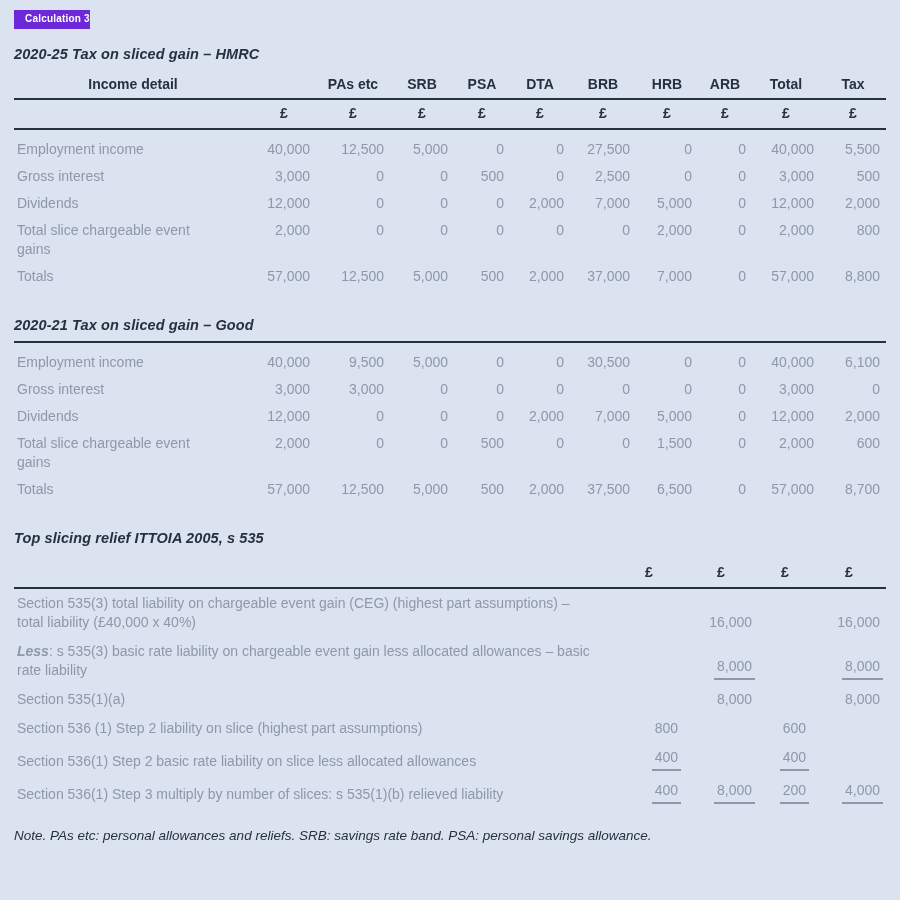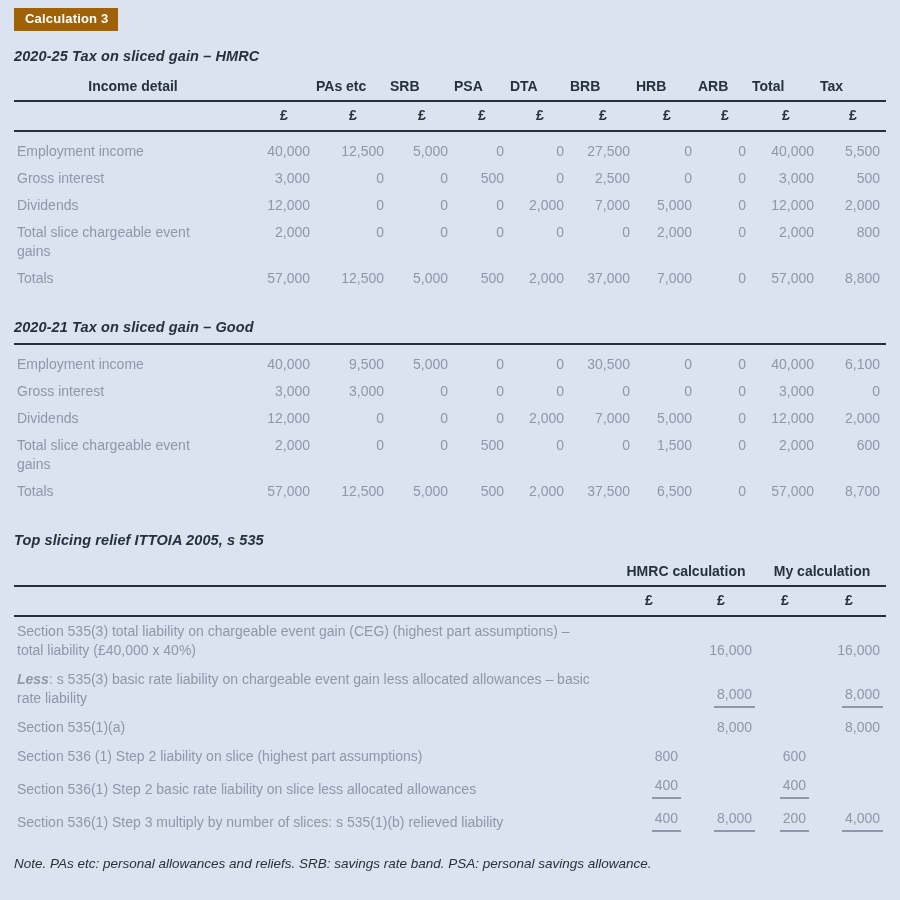--- a/index.html
+++ b/index.html
@@ -3,40 +3,40 @@
 <meta charset="utf-8">
 <style>
   html,body { margin:0; padding:0; }
   body {
     width:900px; height:900px; overflow:hidden; box-sizing:border-box;
     background:#dbe2f0; color:#26313f;
     font-family:"Liberation Sans", sans-serif;
     padding:8px 14px 0 14px;
   }
   .badge {
-    display:inline-block; background:#a16207; color:#ffffff;
-    font-weight:bold; font-size:13px; padding:3px 9px 5px 11px;
+    display:inline-block; background:#6d28d9; color:#ffffff;
+    font-weight:bold; font-size:10px; padding:3px 0 5px 11px;
     letter-spacing:.2px;
   }
   h2.sec {
     font-style:italic; font-weight:bold; font-size:14.5px;
     color:#26313f; margin:0; letter-spacing:.1px;
   }
   #h1 { margin:17px 0 12px 0; }
   #h2 { margin:27px 0 8px 0; }
   #h3 { margin:27px 0 13px 0; }
 
   table { border-collapse:collapse; table-layout:fixed; width:872px; font-size:14px; }
   th { font-weight:bold; color:#26313f; font-size:14px; }
   td { color:#8e98aa; }
 
   thead th.hdr  { border-bottom:2px solid #26313f; padding:2px 0 6px 0; }
   thead th.cur  { border-bottom:2px solid #26313f; padding:5px 0 7px 0; text-align:center; }
   th.hdr.lblh   { text-align:center;margin-top:36px; }
-  th.hdr.numh   { text-align:left; }
+  th.hdr.numh   { text-align:center; }
   th.grp        { text-align:center; border-bottom:2px solid #26313f; padding:2px 0 6px 0; }
 
   td.lbl  { padding:4px 30px 4px 3px; line-height:19px; }
   td.num  { text-align:right; padding:4px 6px 4px 0; line-height:19px; }
 
   #t1 tbody td, #t2 tbody td { vertical-align:top; }
   #t1 tbody tr:first-child td, #t2 tbody tr:first-child td { padding-top:10px; }
   #t2 { border-top:2px solid #26313f; }
 
   #t3 tbody td { vertical-align:bottom; padding-top:5px; padding-bottom:5px; }
@@ -266,25 +266,20 @@
   <table id="t3">
     <colgroup>
       <col style="width:600px">
         <col style="width:70px">
         <col style="width:74px">
         <col style="width:54px">
         <col style="width:74px">
     </colgroup>
     <thead>
       <tr>
-        <th class="grp"></th>
-        <th class="grp" colspan="2">HMRC calculation</th>
-        <th class="grp" colspan="2">My calculation</th>
-      </tr>
-      <tr>
         <th class="cur"></th>
         <th class="cur">£</th>
         <th class="cur">£</th>
         <th class="cur">£</th>
         <th class="cur">£</th>
       </tr>
     </thead>
     <tbody>
         <tr>
           <td class="lbl">Section 535(3) total liability on chargeable event gain (CEG) (highest part assumptions) – total liability (£40,000 x 40%)</td>

